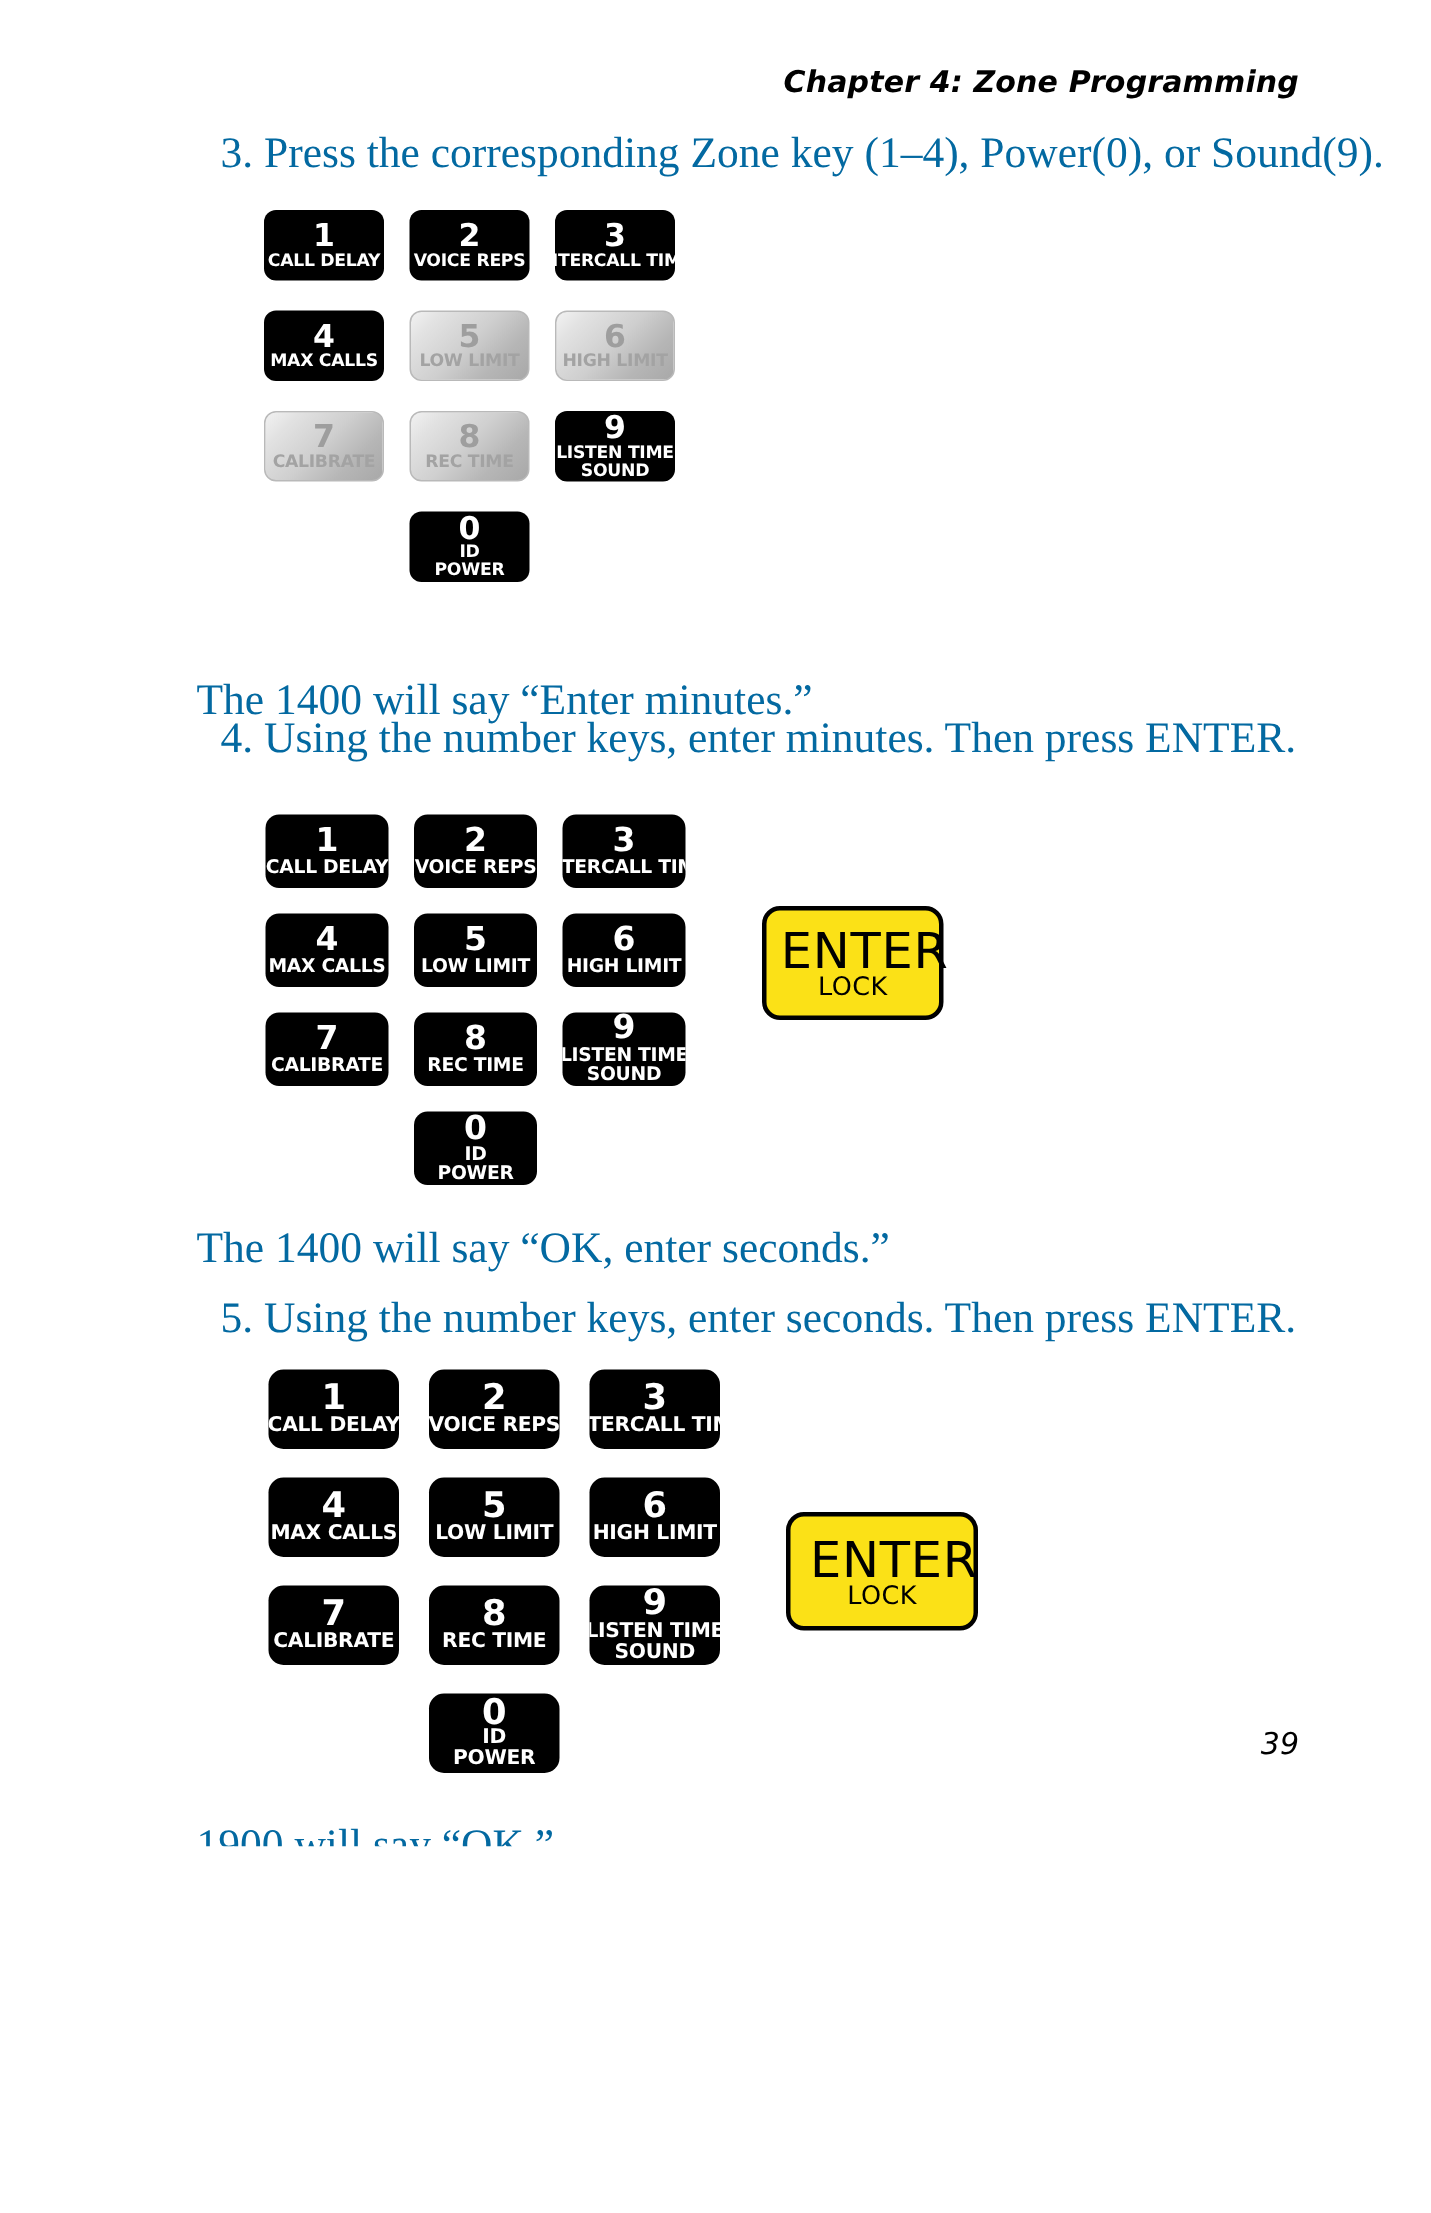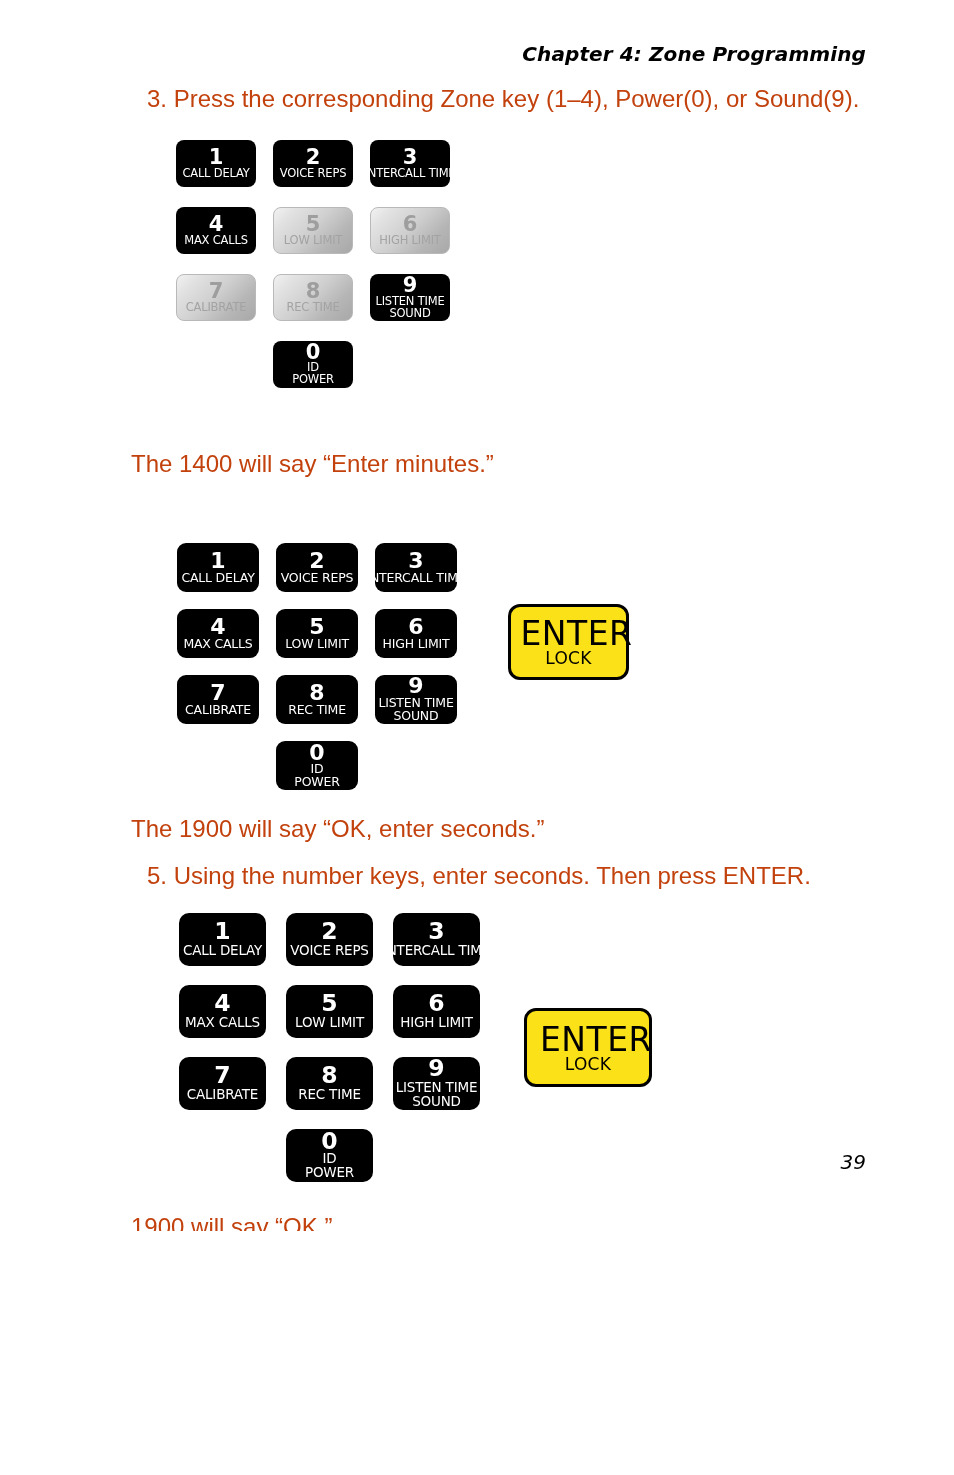--- a/index.html
+++ b/index.html
@@ -27,24 +27,24 @@
     font-weight: bold;
     font-size: 20px;
     letter-spacing: 0.1px;
     color: #000000;
     white-space: nowrap;
   }
 
   
   .para {
     position: absolute;
-    font-family: Liberation Sans, sans-serif;
-    font-size: 24px;
+    font-family: Liberation Serif, serif;
+    font-size: 29px;
     line-height: 1.2;
-    color: #c2410c;
+    color: #0369a1;
     white-space: nowrap;
   }
   .para.step { }
   .para.flush { }
 
   
   .keypad {
     position: absolute;
     display: grid;
     grid-template-columns: repeat(3, auto);
@@ -65,21 +65,21 @@
     overflow: hidden;
     padding: 1px 2px 2px 2px;
   }
   .key .digit {
     font-weight: bold;
     line-height: 1;
     letter-spacing: 0px;
   }
   .key .lbl {
     line-height: 1.02;
-    font-weight: normal;
+    font-weight: bold;
     letter-spacing: -0.2px;
     white-space: nowrap;
   }
 
   
   .key.disabled {
     background: linear-gradient(135deg, #f2f2f2 0%, #e2e2e2 18%, #cfcfcf 48%, #b6b6b6 74%, #a8a8a8 100%);
     color: #9a9a9a;
     border: 1px solid #b9b9b9;
   }
@@ -199,20 +199,21 @@
       </div>
       <div class="key zero">
         <div class="digit">0</div>
         <div class="lbl">ID</div>
         <div class="lbl">POWER</div>
       </div>
     </div>
 
   <div class="para flush" style="left:131px; top:430px;margin-top:20px;">The 1400 will say “Enter minutes.”</div>
 
+  <div class="para step" style="left:147px; top:475px;">4. Using the number keys, enter minutes. Then press ENTER.</div>
 
   <div class="keypad kp-b" id="keypad-step4" style="left:177px; top:543px;">
       <div class="key">
         <div class="digit">1</div>
         <div class="lbl">CALL DELAY</div>
       </div>
       <div class="key">
         <div class="digit">2</div>
         <div class="lbl">VOICE REPS</div>
       </div>
@@ -250,21 +251,21 @@
         <div class="lbl">ID</div>
         <div class="lbl">POWER</div>
       </div>
     </div>
 
   <div class="enter-key" style="left:508px; top:604px; width:121px; height:76px;">
     <div class="e-main">ENTER</div>
     <div class="e-sub">LOCK</div>
   </div>
 
-  <div class="para flush" style="left:131px; top:815px;">The 1900 will say “OK, enter seconds.”</div>
+  <div class="para flush" style="left:131px; top:815px;">The 1400 will say “OK, enter seconds.”</div>
 
   <div class="para step" style="left:147px; top:862px;">5. Using the number keys, enter seconds. Then press ENTER.</div>
 
   <div class="keypad kp-c" id="keypad-step5" style="left:179px; top:913px;">
       <div class="key">
         <div class="digit">1</div>
         <div class="lbl">CALL DELAY</div>
       </div>
       <div class="key">
         <div class="digit">2</div>

